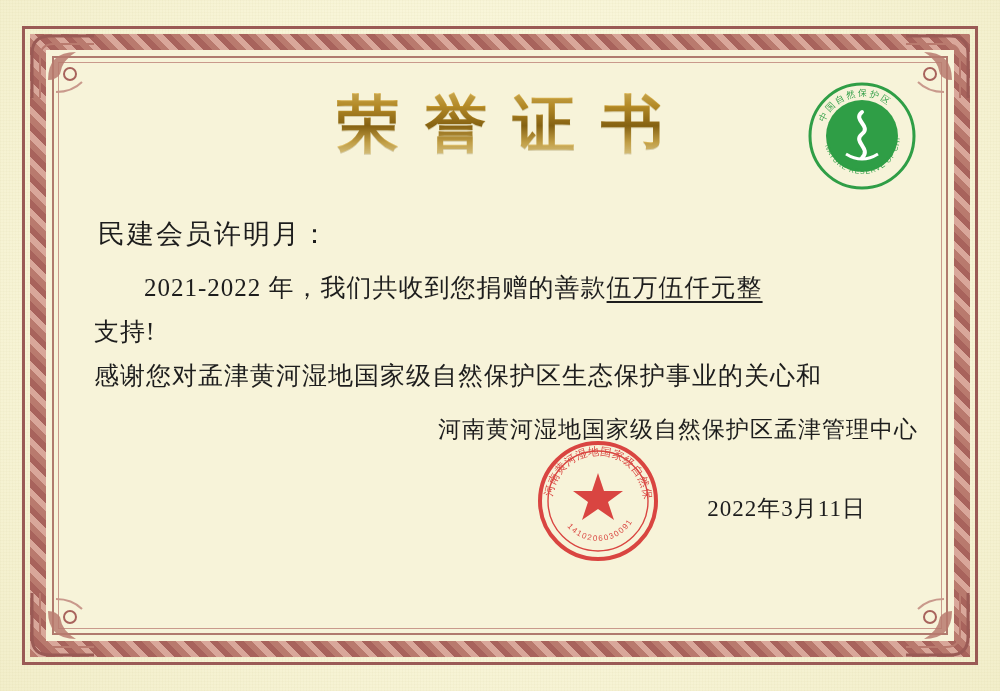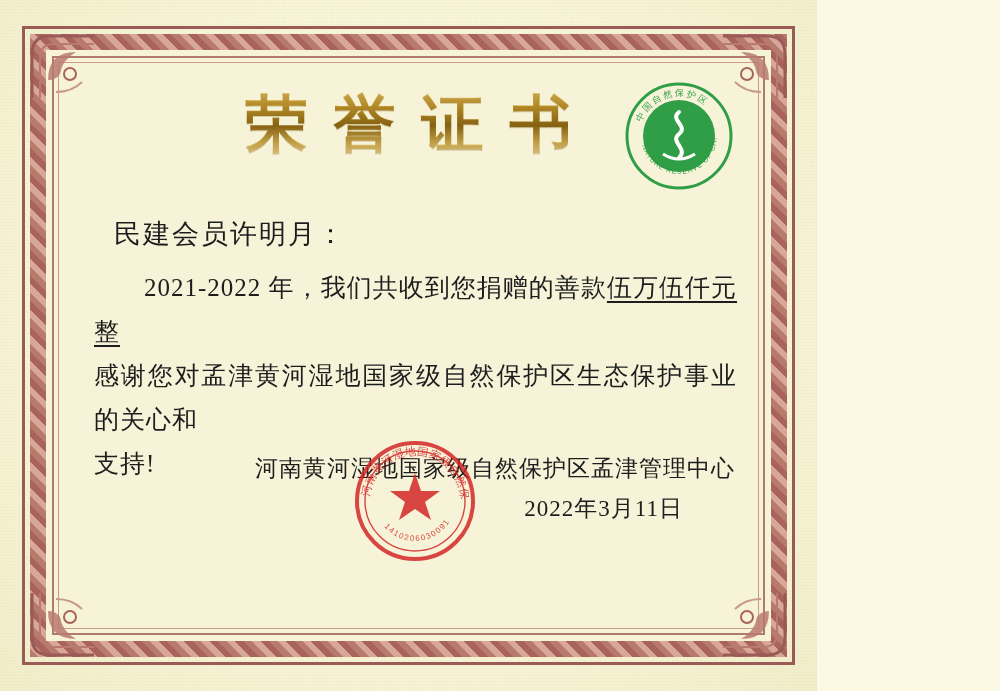--- a/index.html
+++ b/index.html
@@ -10,21 +10,21 @@
     width: 1000px;
     height: 691px;
     background: #fbf9e4;
     font-family: "Liberation Serif", serif;
     overflow: hidden;
   }
 
   
   .certificate {
     position: relative;
-    width: 817px;
+    width: 1000px;
     height: 691px;
     background:
       radial-gradient(ellipse at 50% 45%, #fdfbe8 0%, #f8f5d8 60%, #f2eeca 100%);
     box-sizing: border-box;
   }
 
   
   .paper-texture {
     position: absolute;
     inset: 0;
@@ -124,21 +124,21 @@
   .emblem {
     position: absolute;
     right: 8px;
     top: 8px;
     width: 108px;
     height: 108px;
   }
 
   .salutation {
     position: absolute;
-    left: 38px;
+    left: 22px;
     top: 142px;
     font-size: 27px;
     color: #1d1d1d;
     font-family: "Liberation Serif", serif;
     letter-spacing: 2px;
   }
 
   .body-text {
     position: absolute;
     left: 18px;
@@ -170,21 +170,21 @@
   .signature {
     position: absolute;
     right: 6px;
     bottom: 88px;
     text-align: right;
     font-size: 23px;
     color: #1d1d1d;
     line-height: 40px;
     letter-spacing: 1px;
   }
-  .sig-date { padding-right: 52px; }
+  .sig-date { padding-right: 52px; margin-top: 39px; }
 
   
   .seal {
     position: absolute;
     right: 262px;
     bottom: 52px;
     width: 128px;
     height: 128px;
     opacity: 0.82;
   }
@@ -261,22 +261,22 @@
       </svg>
     </div>
 
     <div class="salutation">民建会员许明月：</div>
 
     <div class="body-text">
       <p class="indent">
         <span>2021-2022</span>
         <span>年，我们共收到您捐赠的善款</span><span class="u">伍万伍仟元整</span>
       </p>
+      <p>支持!</p>
       <p>感谢您对孟津黄河湿地国家级自然保护区生态保护事业的关心和</p>
-      <p>支持!</p>
     </div>
 
 
     <div class="signature">
       <div>河南黄河湿地国家级自然保护区孟津管理中心</div>
       <div class="sig-date">2022年3月11日</div>
     </div>
 
     <div class="seal">
       <svg width="128" height="128" viewBox="0 0 128 128">

